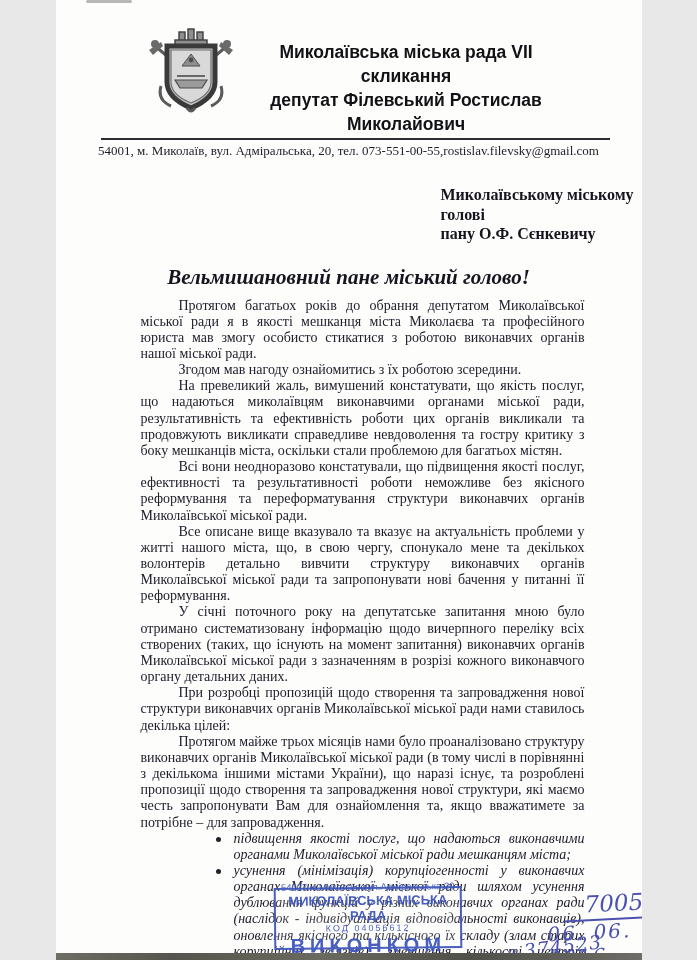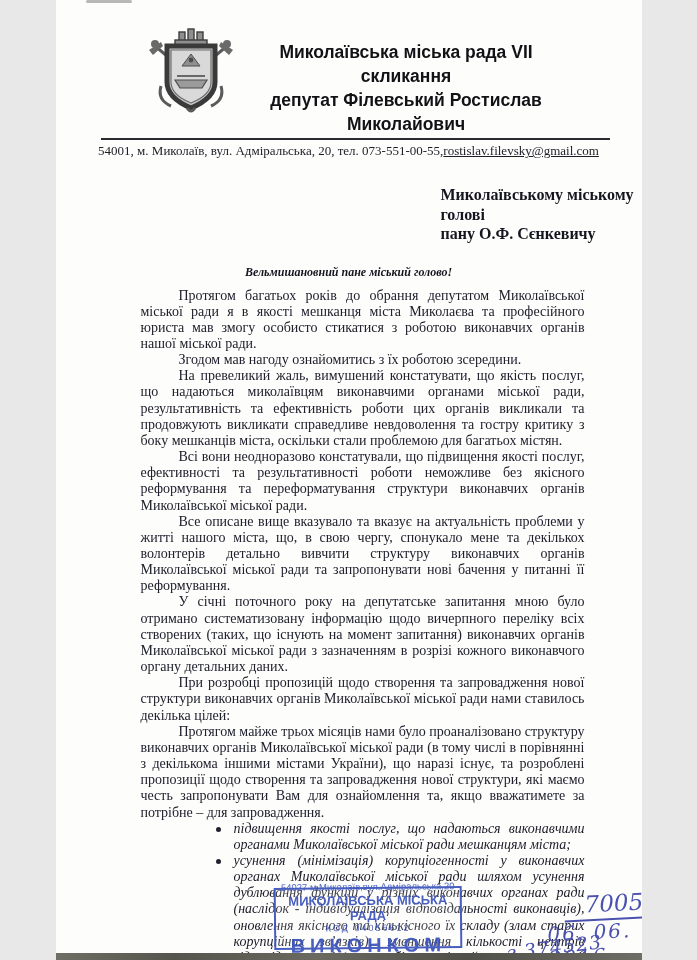--- a/index.html
+++ b/index.html
@@ -9,23 +9,23 @@
     font-family:"Liberation Serif", serif;color:#21212e;
   }
   .scan-smudge{position:absolute;top:0;left:30px;width:46px;height:3px;background:#9a9a9a;border-radius:2px;opacity:.7;}
   .header{display:flex;align-items:flex-start;padding:24px 40px 0 85px;}
   .emblem{width:100px;height:92px;flex:0 0 auto;}
   .titles{flex:1;text-align:center;padding-top:16px;padding-right:30px;
     font-family:"Liberation Sans", sans-serif;font-weight:bold;color:#121216;}
   .title-line{font-size:17.5px;line-height:24px;}
   .rule{height:0;border-top:2px solid #2a2a30;margin:2px 32px 0 45px;}
   .contact{display:flex;gap:0;justify-content:center;text-align:center;font-size:13px;margin-top:3px;color:#1d1d28;}
-  .contact .email{text-decoration:underline;}
+  .contact .email{}
   .addressee{margin:26px 0 8px 385px;font-weight:bold;font-size:16px;line-height:19.5px;color:#15151f;}
-  .salutation{margin-top:21px;text-align:center;font-weight:bold;font-style:italic;font-size:12px;color:#15151f;}
+  .salutation{margin-top:21px;text-align:center;font-weight:bold;font-style:italic;font-size:21px;color:#15151f;}
   .body-text{margin:8px 57px 0 85px;font-size:14px;line-height:16.15px;text-align:justify;}
   .body-text p{margin:0;text-indent:38px;}
   .goals{margin:0;padding:0 0 0 75px;list-style:none;}
   .goals li{position:relative;font-style:italic;text-align:justify;padding-left:18px;margin:0;}
   .goals li .dot{position:absolute;left:0;top:6px;width:5px;height:5px;border-radius:50%;background:#21212e;}
   .stamp{
     position:absolute;left:218px;top:887px;width:184px;height:58px;
     border:2px solid;display:flex;flex-direction:column;justify-content:center;
     text-align:center;font-family:"Liberation Sans", sans-serif;
     transform:rotate(-.6deg);opacity:.93;background:rgba(255,255,255,.15);

